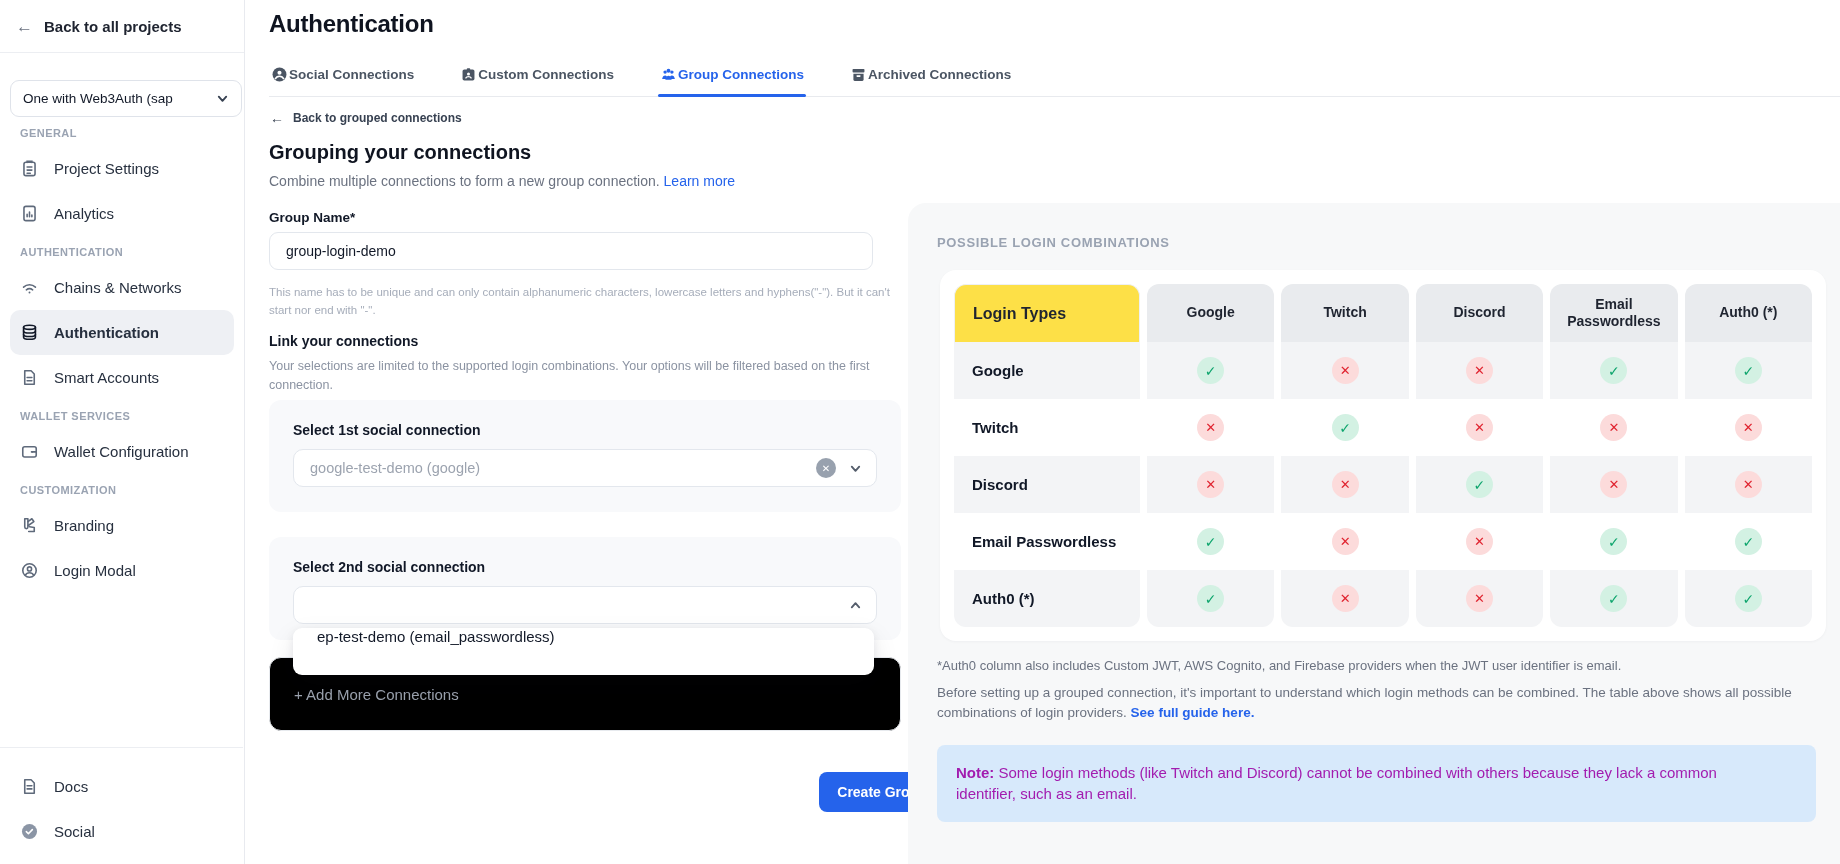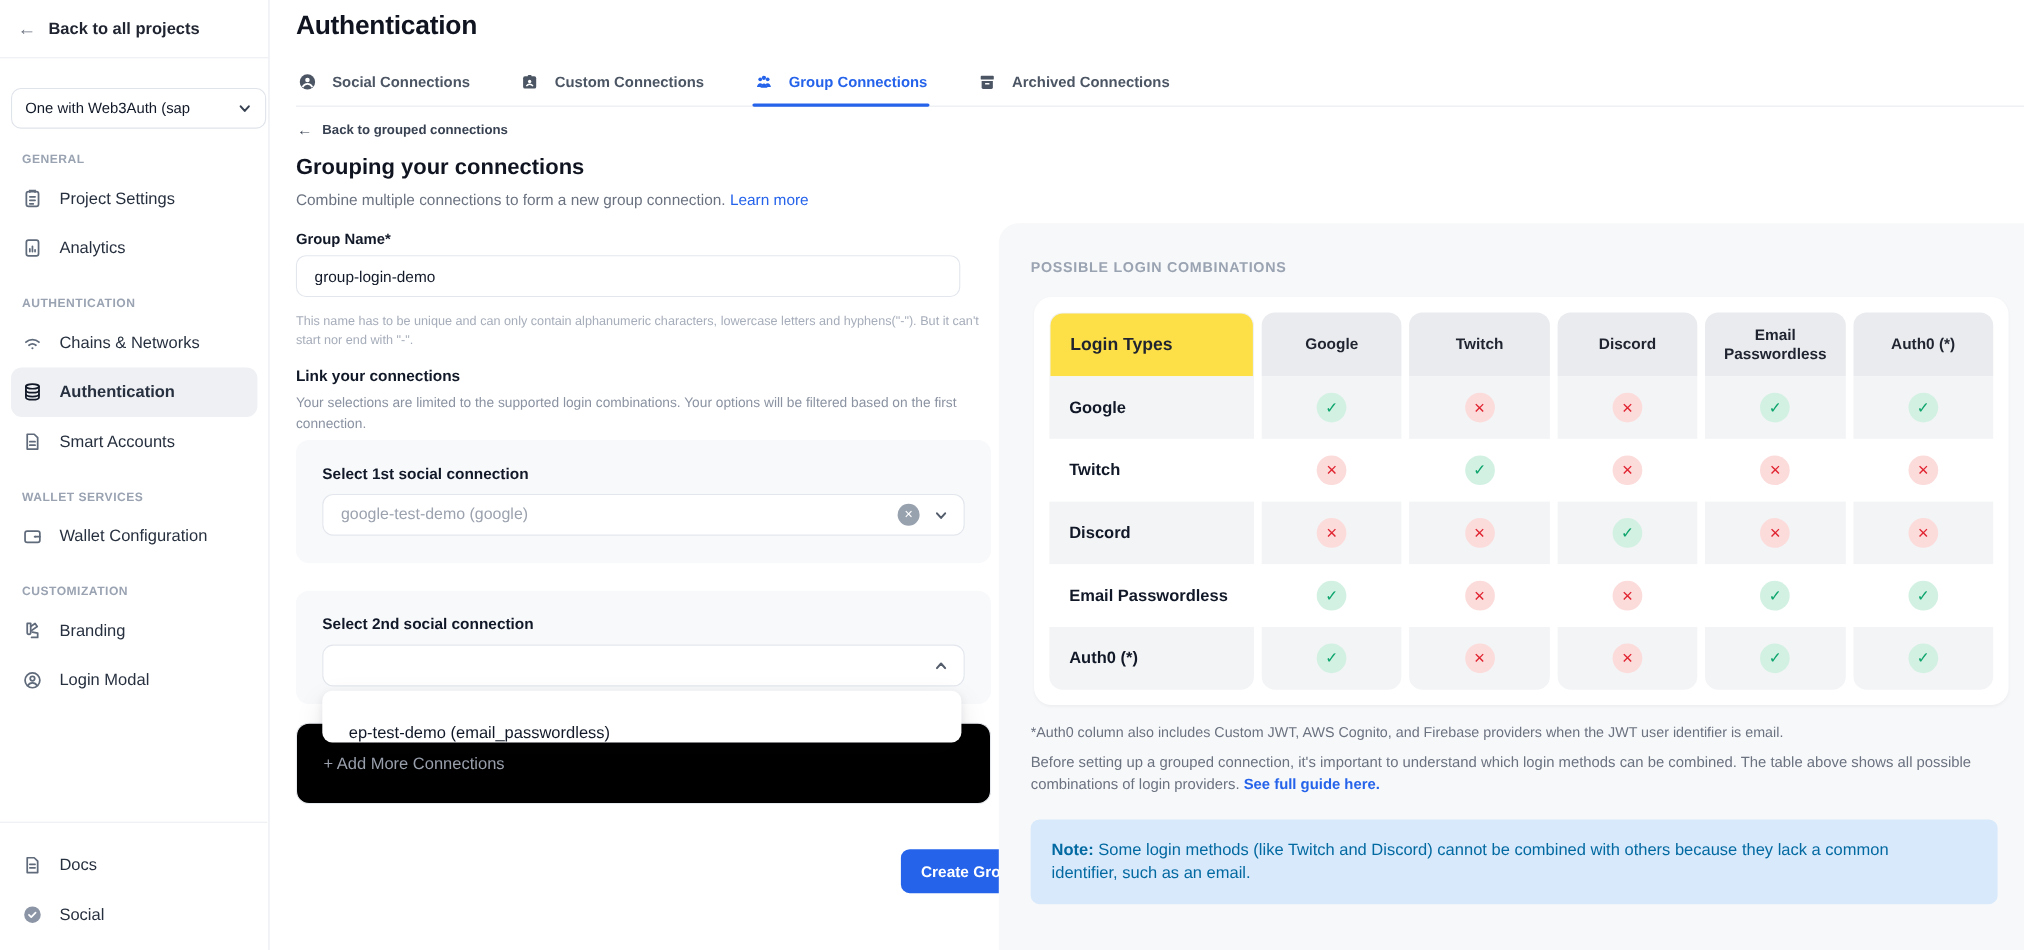--- a/index.html
+++ b/index.html
@@ -5,32 +5,32 @@
   * { margin:0; padding:0; box-sizing:border-box; }
   html,body { width:1840px; height:864px; overflow:hidden; }
   body { font-family:"Liberation Sans","DejaVu Sans",sans-serif; background:#ffffff; color:#1f2430; position:relative; }
 
   
   .sidebar { position:absolute; left:0; top:0; width:245px; height:864px; background:#fff; border-right:1px solid #e8eaef; }
   .back-row { height:53px; display:flex; align-items:center; gap:11px; padding:0 16px; border-bottom:1px solid #eceef2; font-size:15px; font-weight:600; color:#1f2430; cursor:pointer; }
   .back-arrow { color:#6b7280; font-size:17px; line-height:1; }
   .proj-select { margin:27px 2px 0 10px; height:37px; border:1px solid #dfe3ea; border-radius:9px; display:flex; align-items:center; justify-content:space-between; padding:0 12px; font-size:13.5px; color:#111827; background:#fff; cursor:pointer; }
   .proj-select .txt { white-space:nowrap; overflow:hidden; max-width:168px; }
-  .section-label { margin:22px 20px 7px 20px; font-size:11px; font-weight:700; letter-spacing:.04em; color:#9aa3b2; }
+  .section-label { margin:10px 20px 7px 20px; font-size:11px; font-weight:700; letter-spacing:.04em; color:#9aa3b2; }
   .nav-item { height:45px; margin:0 10px; padding:0 10px; border-radius:10px; display:flex; align-items:center; gap:15px; font-size:15px; font-weight:500; color:#27303f; cursor:pointer; }
   .nav-item.active { background:#eef0f4; font-weight:600; }
   .nav-ic { width:19px; height:19px; color:#5f6a7b; display:inline-flex; }
   .nav-ic svg { width:100%; height:100%; }
   .side-footer { position:absolute; left:0; right:1px; bottom:0; border-top:1px solid #eceef2; padding:16px 0 10px 0; background:#fff; }
 
   
   .main { position:absolute; left:245px; top:0; width:1595px; height:864px; }
   .page-title { position:absolute; left:24px; top:10px; font-size:24px; font-weight:700; color:#0f1420; letter-spacing:-.01em; }
   .tabs { position:absolute; left:24px; top:60px; right:0; display:flex; gap:42px; border-bottom:1px solid #e8eaee; }
-  .tab { display:flex; align-items:center; gap:14px; font-size:13.5px; font-weight:600; color:#4b5563; padding:6px 2px 13px 2px; cursor:pointer; position:relative; }
+  .tab { display:flex; align-items:center; gap:1px; font-size:13.5px; font-weight:600; color:#4b5563; padding:6px 2px 13px 2px; cursor:pointer; position:relative; }
   .tab .t-ic { width:17px; height:17px; display:inline-flex; color:#4b5563; }
   .tab .t-ic svg { width:100%; height:100%; }
   .tab.active { color:#2563eb; }
   .tab.active .t-ic { color:#2563eb; }
   .tab.active::after { content:""; position:absolute; left:0; right:0; bottom:-1px; height:3px; background:#2563eb; border-radius:2px; }
 
   .back-link { position:absolute; left:25px; top:111px; display:flex; align-items:center; gap:9px; font-size:12px; font-weight:600; color:#374151; cursor:pointer; }
   .back-link .back-arrow { font-size:14px; color:#374151; }
   .h2 { position:absolute; left:24px; top:141px; font-size:20px; font-weight:700; color:#0f1420; }
   .subheading { position:absolute; left:24px; top:173px; font-size:14px; color:#6b7280; }
@@ -45,21 +45,21 @@
   .conn-card { position:absolute; left:24px; width:632px; background:#f8f9fb; border-radius:12px; padding:22px 24px; }
   .card-1 { top:400px; height:112px; }
   .card-2 { top:537px; height:103px; }
   .conn-label { font-size:14px; font-weight:700; color:#111827; }
   .select-box { margin-top:11px; height:38px; background:#fff; border:1px solid #e3e7ed; border-radius:10px; display:flex; align-items:center; padding:0 14px 0 16px; cursor:pointer; }
   .select-value { flex:1; font-size:14.5px; color:#9ca3af; }
   .clear-btn { width:20px; height:20px; border-radius:50%; background:#98a1ae; color:#fff; font-size:10px; font-weight:700; display:inline-flex; align-items:center; justify-content:center; margin-right:13px; cursor:pointer; }
   .chev { width:13px; height:13px; color:#545d6b; display:inline-flex; }
   .chev svg { width:100%; height:100%; }
 
-  .dropdown-panel { position:absolute; left:48px; top:628px; width:581px; height:47px; background:#fff; border-radius:9px; box-shadow:0 10px 26px rgba(16,24,40,.10), 0 2px 8px rgba(16,24,40,.07); z-index:6; display:flex; align-items:flex-end; padding-left:24px; cursor:pointer; }
+  .dropdown-panel { position:absolute; left:48px; top:628px; width:581px; height:47px; background:#fff; border-radius:9px; box-shadow:0 10px 26px rgba(16,24,40,.10), 0 2px 8px rgba(16,24,40,.07); z-index:6; display:flex; align-items:flex-start; padding-left:24px; cursor:pointer; }
   .dropdown-option { font-size:15px; color:#111827; }
 
   .add-more-box { position:absolute; left:24px; top:657px; width:632px; height:74px; background:#000000; border:1px solid #e7eaee; border-radius:12px; display:flex; align-items:center; padding-left:24px; z-index:1; }
   .add-more-label { font-size:15px; color:#9ca3af; cursor:pointer; }
 
   .create-btn { position:absolute; left:527px; top:772px; width:126px; height:40px; background:#2563eb; color:#fff; border:none; border-radius:8px; font-size:14px; font-weight:600; font-family:inherit; cursor:pointer;margin-left:47px; }
 
   
   .combo-panel { position:absolute; left:908px; top:203px; width:932px; height:661px; background:#f7f8f9; border-top-left-radius:18px; }
   .combo-title { margin:32px 0 0 29px; font-size:13px; font-weight:700; letter-spacing:.05em; color:#9aa3b2; }
@@ -73,21 +73,21 @@
   .td.even { background:#ffffff; }
   .td.last { border-radius:0 0 12px 12px; }
   .badge { width:27px; height:27px; border-radius:50%; display:inline-flex; align-items:center; justify-content:center; font-size:14px; }
   .badge.yes { background:#d3f1e3; color:#0ea56d; }
   .badge.no { background:#fcdbdb; color:#e02430; font-weight:700; font-size:13px; }
 
   .combo-footnote { margin:17px 24px 0 29px; font-size:13px; color:#6b7280; }
   .combo-desc { margin:10px 24px 0 29px; width:885px; font-size:13.5px; color:#6b7280; line-height:1.5; }
   .combo-desc a { color:#2563eb; font-weight:600; text-decoration:none; cursor:pointer; }
   .note-box { margin:21px 0 0 29px; width:879px; background:#d7e9fb; border-radius:8px; padding:17px 19px; }
-  .note-text { width:770px; font-size:15px; color:#0369a1; line-height:1.45; }
+  .note-text { width:770px; font-size:15px; color:#a21caf; line-height:1.45; }
   .note-text b { font-weight:700; }
 </style>
 </head>
 <body>
 
 <div class="sidebar">
   <div class="back-row">
     <span class="back-arrow">←</span>
     <span>Back to all projects</span>
   </div>

